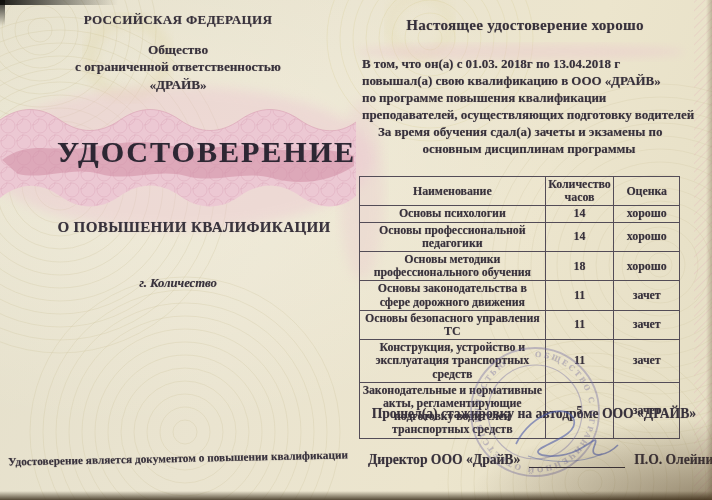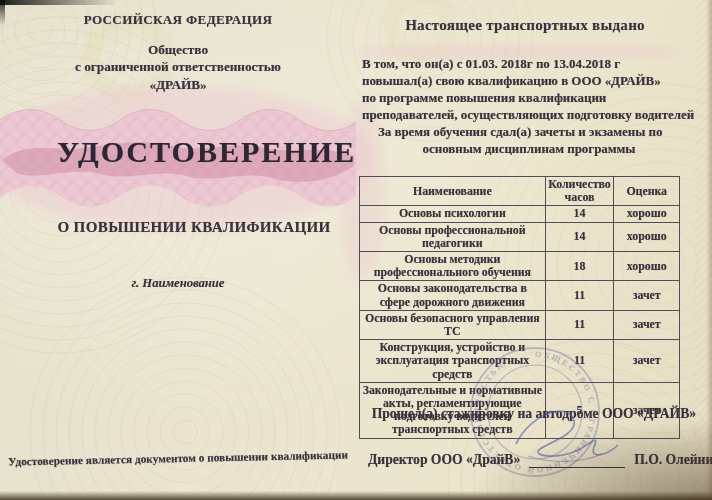--- a/index.html
+++ b/index.html
@@ -161,26 +161,26 @@
       </defs>
       <path d="M0,18 C20,4 40,4 60,18 C80,32 100,32 120,18 C140,4 160,4 180,18 C200,32 220,32 240,18 C260,4 280,4 300,18 C320,32 340,32 356,20 L356,94 C340,108 320,108 300,94 C280,80 260,80 240,94 C220,108 200,108 180,94 C160,80 140,80 120,94 C100,108 80,108 60,94 C40,80 20,80 0,96 Z" fill="#ecc8d3"></path>
       <path d="M2,58 C28,38 52,50 84,46 C116,42 140,36 172,44 C204,52 232,38 264,46 C292,52 324,42 354,54 L354,64 C330,80 300,84 272,76 C244,68 214,82 186,74 C158,66 128,80 100,72 C72,64 44,78 18,72 Z" fill="#dca4b6" opacity=".9"></path>
       <path d="M0,18 C20,4 40,4 60,18 C80,32 100,32 120,18 C140,4 160,4 180,18 C200,32 220,32 240,18 C260,4 280,4 300,18 C320,32 340,32 356,20 L356,94 C340,108 320,108 300,94 C280,80 260,80 240,94 C220,108 200,108 180,94 C160,80 140,80 120,94 C100,108 80,108 60,94 C40,80 20,80 0,96 Z" fill="url(#gloop)" opacity=".45"></path>
       <path d="M0,18 C20,4 40,4 60,18 C80,32 100,32 120,18 C140,4 160,4 180,18 C200,32 220,32 240,18 C260,4 280,4 300,18 C320,32 340,32 356,20" fill="none" stroke="#d99fb2" stroke-width="1" opacity=".6"></path>
     </svg>
     <div class="doc-title">УДОСТОВЕРЕНИЕ</div>
   </div>
 
   <div class="abs subtitle">О ПОВЫШЕНИИ КВАЛИФИКАЦИИ</div>
-  <div class="abs city">г. Наименование</div>
+  <div class="abs city">г. Количество</div>
 
 
   <div class="abs left-footer">Удостоверение является документом о повышении квалификации</div>
 
-  <div class="abs heading">Настоящее транспортных выдано</div>
+  <div class="abs heading">Настоящее удостоверение хорошо</div>
 
   <div class="abs body">
     <div class="bl">В том, что он(а) с 01.03. 2018г по 13.04.2018 г</div>
     <div class="bl">повышал(а) свою квалификацию в ООО «ДРАЙВ»</div>
     <div class="bl">по программе повышения квалификации</div>
     <div class="bl">преподавателей, осуществляющих подготовку водителей</div>
     <div class="bl bl-indent">За время обучения сдал(а) зачеты и экзамены по</div>
     <div class="bl-center">основным дисциплинам программы</div>
   </div>
 

